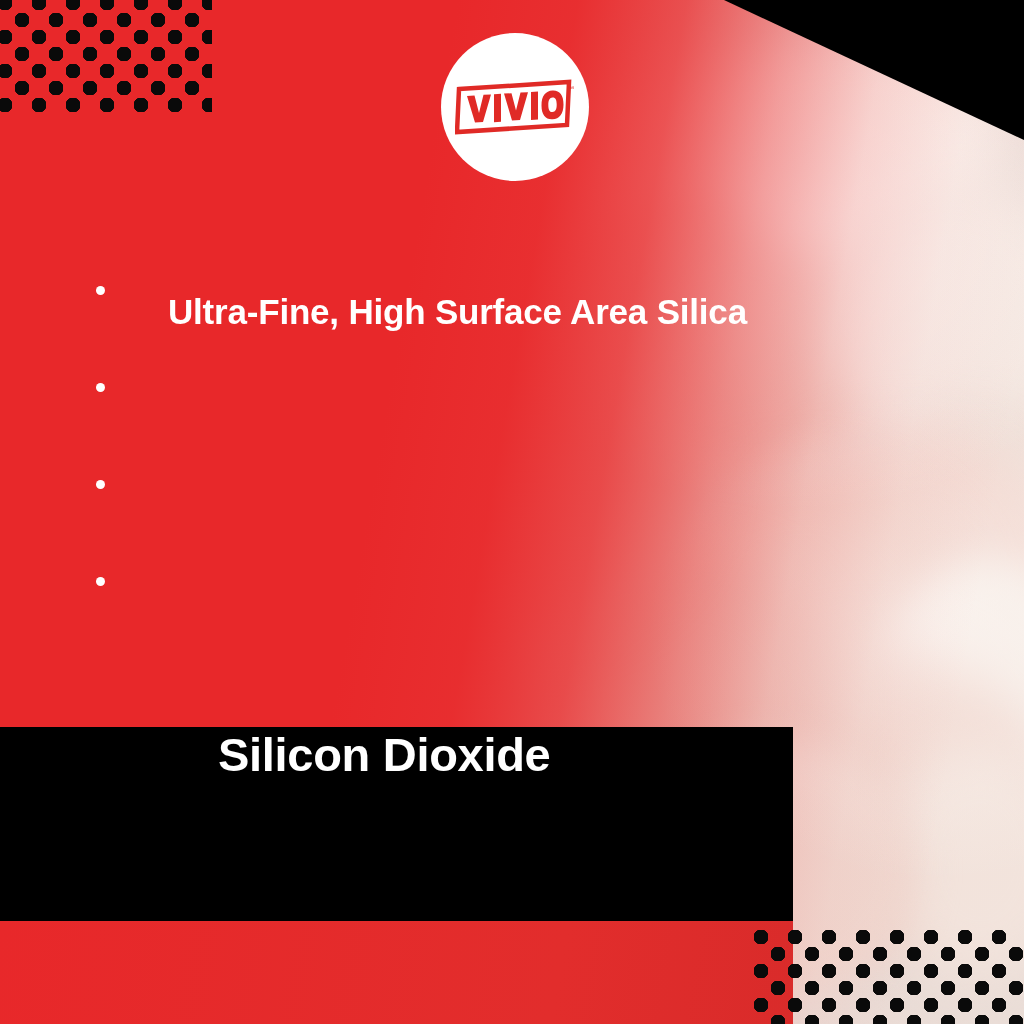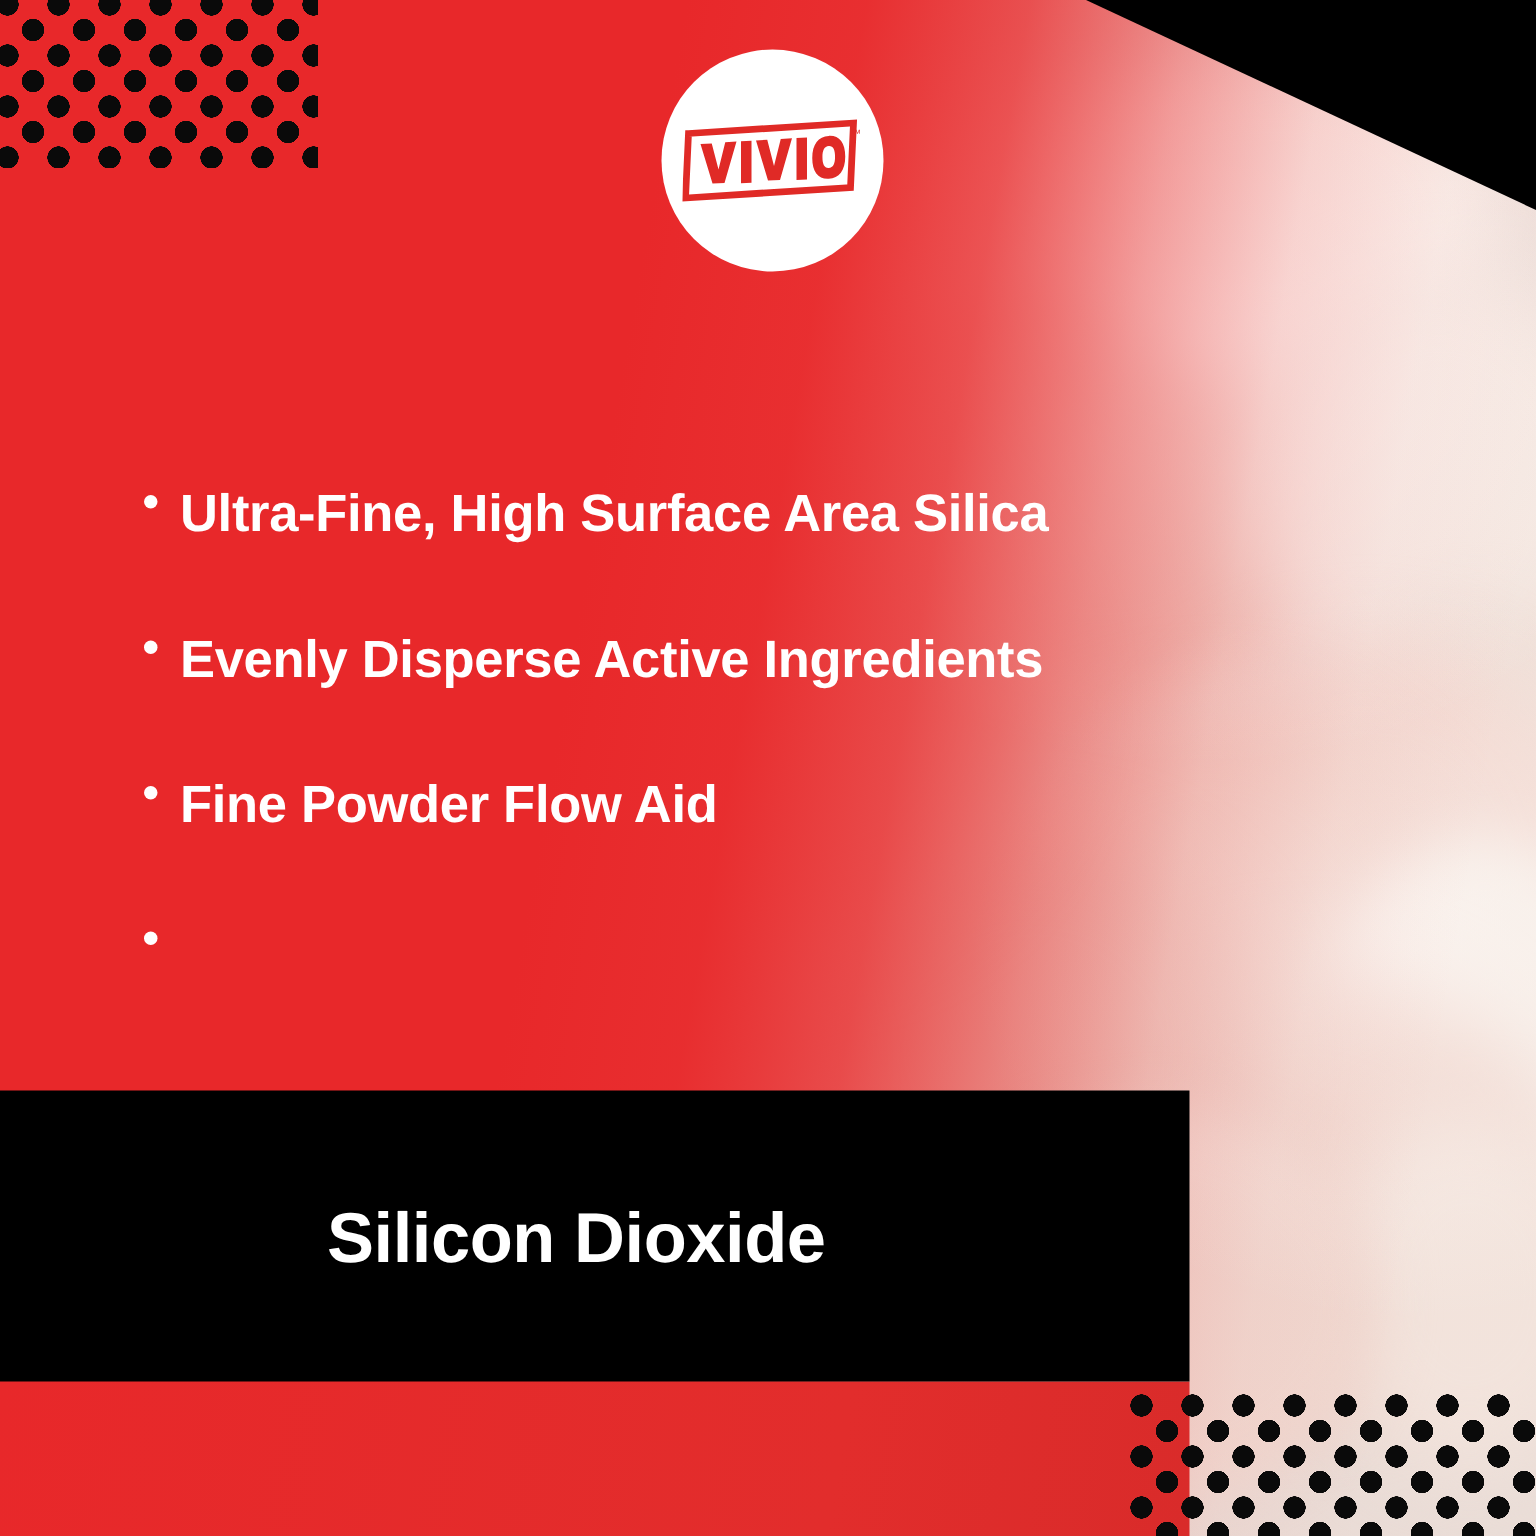--- a/index.html
+++ b/index.html
@@ -87,22 +87,23 @@
   .logo-badge svg { display:block; }
 
   
   .bullets {
     position:absolute;
     left:96px; top:294px;
     width:760px;
   }
   .bullet-row {
     display:flex;
-    align-items:center;
+    align-items:flex-start;
     height:97px;
+    gap:48px;
   }
   .bullet-dot {
     width:9px; height:9px;
     border-radius:50%;
     background:#ffffff;
     flex:none;
     margin-right:15px;
     position:relative;
     top:-8px;
   }
@@ -115,21 +116,21 @@
     white-space:nowrap;
   }
 
   
   .title-bar {
     position:absolute;
     left:0; top:727px;
     width:793px; height:194px;
     background:#000000;
     display:flex;
-    align-items:center;
+    align-items:flex-start;
   }
   .title-text {
     color:#ffffff;
     font-size:47px;
     font-weight:bold;
     letter-spacing:-0.3px;
     padding-left:218px;
     white-space:nowrap;
   }
 
@@ -197,25 +198,23 @@
     </svg>
   </div>
 
   <div class="bullets">
     <div class="bullet-row">
       <span class="bullet-dot"></span>
       <span class="bullet-text">Ultra-Fine, High Surface Area Silica</span>
     </div>
     <div class="bullet-row">
       <span class="bullet-dot"></span>
-      <span class="bullet-text">Evenly Disperse Active Ingredients</span>
-    </div>
-    <div class="bullet-row">
-      <span class="bullet-dot"></span>
-      <span class="bullet-text">Fine Powder Flow Aid</span>
+    </div>
+    <div class="bullet-row">
+      <span class="bullet-dot"></span>
     </div>
     <div class="bullet-row">
       <span class="bullet-dot"></span>
     </div>
   </div>
 
   <div class="bottom-red"></div>
 
   <div class="title-bar">
     <span class="title-text">Silicon Dioxide</span>

